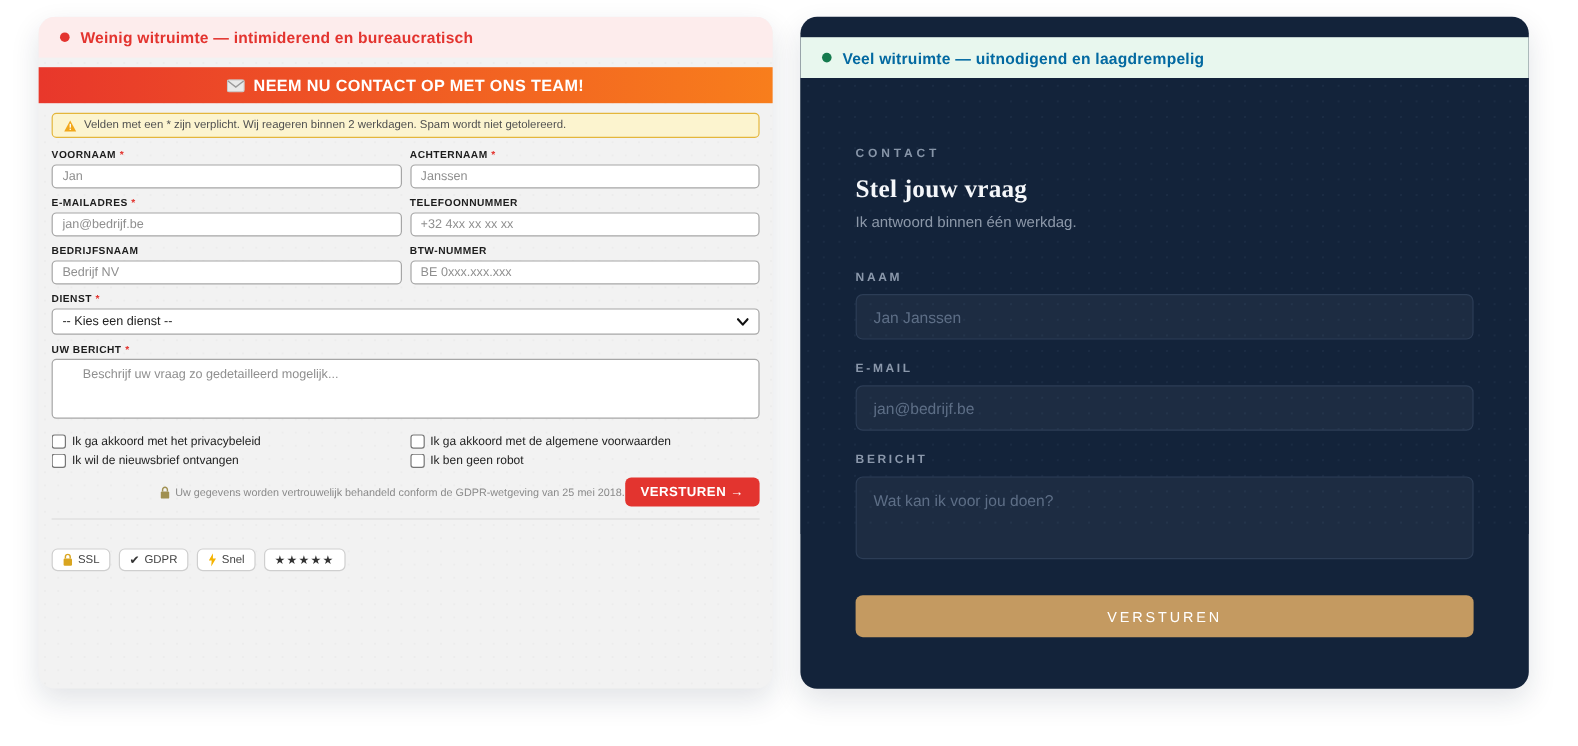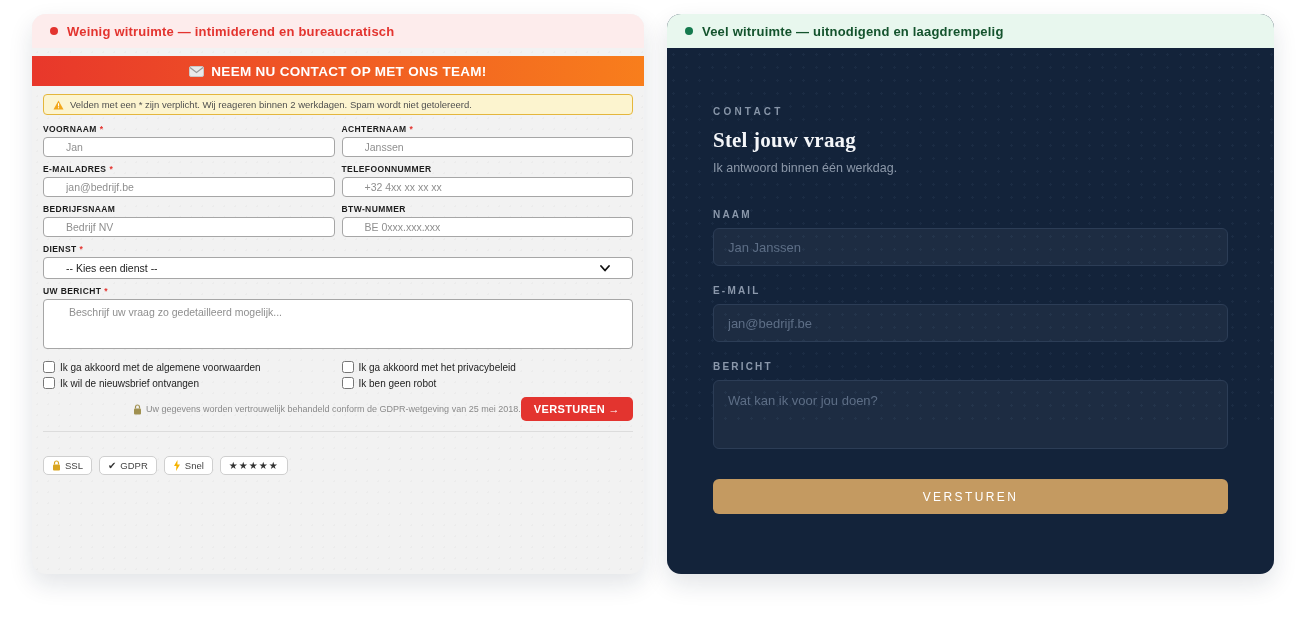--- a/index.html
+++ b/index.html
@@ -14,41 +14,41 @@
   .tag-dot { width:8px; height:8px; border-radius:50%; flex:0 0 auto; }
   .banner { margin-top:8px; height:30px; display:flex; align-items:center; justify-content:center; gap:7px;
     background:linear-gradient(90deg,#e8372b,#f87e1c); color:#fff; font-weight:bold; font-size:13.5px; letter-spacing:.3px; }
   .l-content { padding:8px 11px 0 11px; }
   .warnbox { display:flex; align-items:center; gap:6px; background:#fcf4cf; border:1.5px solid #e4b63c; border-radius:4px;
     padding:4px 9px; font-size:9.5px; color:#4f4f4f; height:21px; }
   .fgrid { display:grid; grid-template-columns:1fr 1fr; column-gap:7px; row-gap:7px; margin-top:9px; }
   .fld label, .fld-w label { display:flex; gap:3px; font-size:8.5px; font-weight:bold; color:#1c1c1c; letter-spacing:.4px; margin-bottom:3px; text-transform:uppercase; }
   .req { color:#e3342f; }
   .fld input, .selectbox, .fld-w textarea { width:100%; background:#fff; border:1px solid #a6a6a6; border-radius:4px;
-    font-family:"Liberation Sans", sans-serif; font-size:10.5px; color:#333; padding:0 22px; height:20px; outline:none; }
+    font-family:"Liberation Sans", sans-serif; font-size:10.5px; color:#333; padding:0 8px; height:20px; outline:none; }
   .fld input::placeholder, .fld-w textarea::placeholder { color:#8f8f8f; }
   .fld-w { margin-top:7px; }
   .selectbox { height:22px; display:flex; align-items:center; justify-content:space-between; cursor:pointer; color:#222; }
   .fld-w textarea { height:50px; padding:6px 25px; resize:none; }
   .cbgrid { display:grid; grid-template-columns:1fr 1fr; column-gap:7px; row-gap:4px; margin-top:8px; }
   .cbrow { display:flex; align-items:center; gap:5px; font-size:10px; color:#222; }
   .cbrow input { width:12px; height:12px; accent-color:#fff; margin:0; }
   .l-footer { display:flex; align-items:center; justify-content:flex-end; margin-top:8px; }
   .gdpr { display:flex; align-items:center; gap:4px; font-size:9px; color:#8a8a8a; }
   .btn-red { background:#e3342f; color:#fff; border:none; border-radius:5px; font-weight:bold; font-size:11px;
     letter-spacing:.4px; padding:6px 13px; cursor:pointer; font-family:"Liberation Sans", sans-serif; }
   .divider { height:1px; background:#dcdcdc; margin-top:10px; }
   .badges { display:flex; gap:7px; margin-top:24px; }
   .badge { display:flex; align-items:center; gap:4px; background:#fff; border:1px solid #cfcfcf; border-radius:5px;
     padding:3px 8px; font-size:9.5px; color:#444; height:19px; }
   .badge .glyph { font-size:10px; color:#333; }
 
   
   .card-right { left:667px; width:607px; height:560px; background:#13233a; }
-  .tag-right { background:#e8f7ee; color:#14532d; }
+  .tag-right { background:#e8f7ee; color:#0369a1;margin-top:17px; }
   .r-body { height:380px; padding:0 46px; background:#13233a;
     background-image:radial-gradient(rgba(160,190,230,.055) 1px, transparent 1.2px); background-size:13px 13px; }
   .eyebrow { padding-top:58px; font-size:10px; letter-spacing:3.2px; color:#8795a8; font-weight:bold; }
   .r-title { margin-top:11px; font-family:"Liberation Serif","DejaVu Serif",serif; font-size:21px; font-weight:bold; color:#f4f6f9; letter-spacing:.2px; }
   .r-sub { margin-top:8px; font-size:12.5px; color:#8c98a9; }
   .r-label { margin-top:0; font-size:10px; letter-spacing:2.2px; color:#8b98ab; font-weight:bold; }
   .r-label.first { margin-top:34px; }
   .r-label.next { margin-top:19px; }
   .r-input, .r-textarea { display:block; width:100%; margin-top:8px; background:rgba(255,255,255,.045);
     border:1px solid #2c3d56; border-radius:6px; color:#c7d0dc; font-family:"Liberation Sans", sans-serif;
@@ -151,25 +151,25 @@
       <label>
           <span>UW BERICHT</span>
           <span class="req">*</span>
         </label>
       <textarea placeholder="Beschrijf uw vraag zo gedetailleerd mogelijk..." style=""></textarea>
     </div>
 
     <div class="cbgrid">
       <label class="cbrow">
         <input type="checkbox" style="">
+        <span>Ik ga akkoord met het privacybeleid</span>
+      </label>
+      <label class="cbrow">
+        <input type="checkbox" style="">
         <span>Ik ga akkoord met de algemene voorwaarden</span>
-      </label>
-      <label class="cbrow">
-        <input type="checkbox" style="">
-        <span>Ik ga akkoord met het privacybeleid</span>
       </label>
       <label class="cbrow">
         <input type="checkbox" style="">
         <span>Ik wil de nieuwsbrief ontvangen</span>
       </label>
       <label class="cbrow">
         <input type="checkbox" style="">
         <span>Ik ben geen robot</span>
       </label>
     </div>

